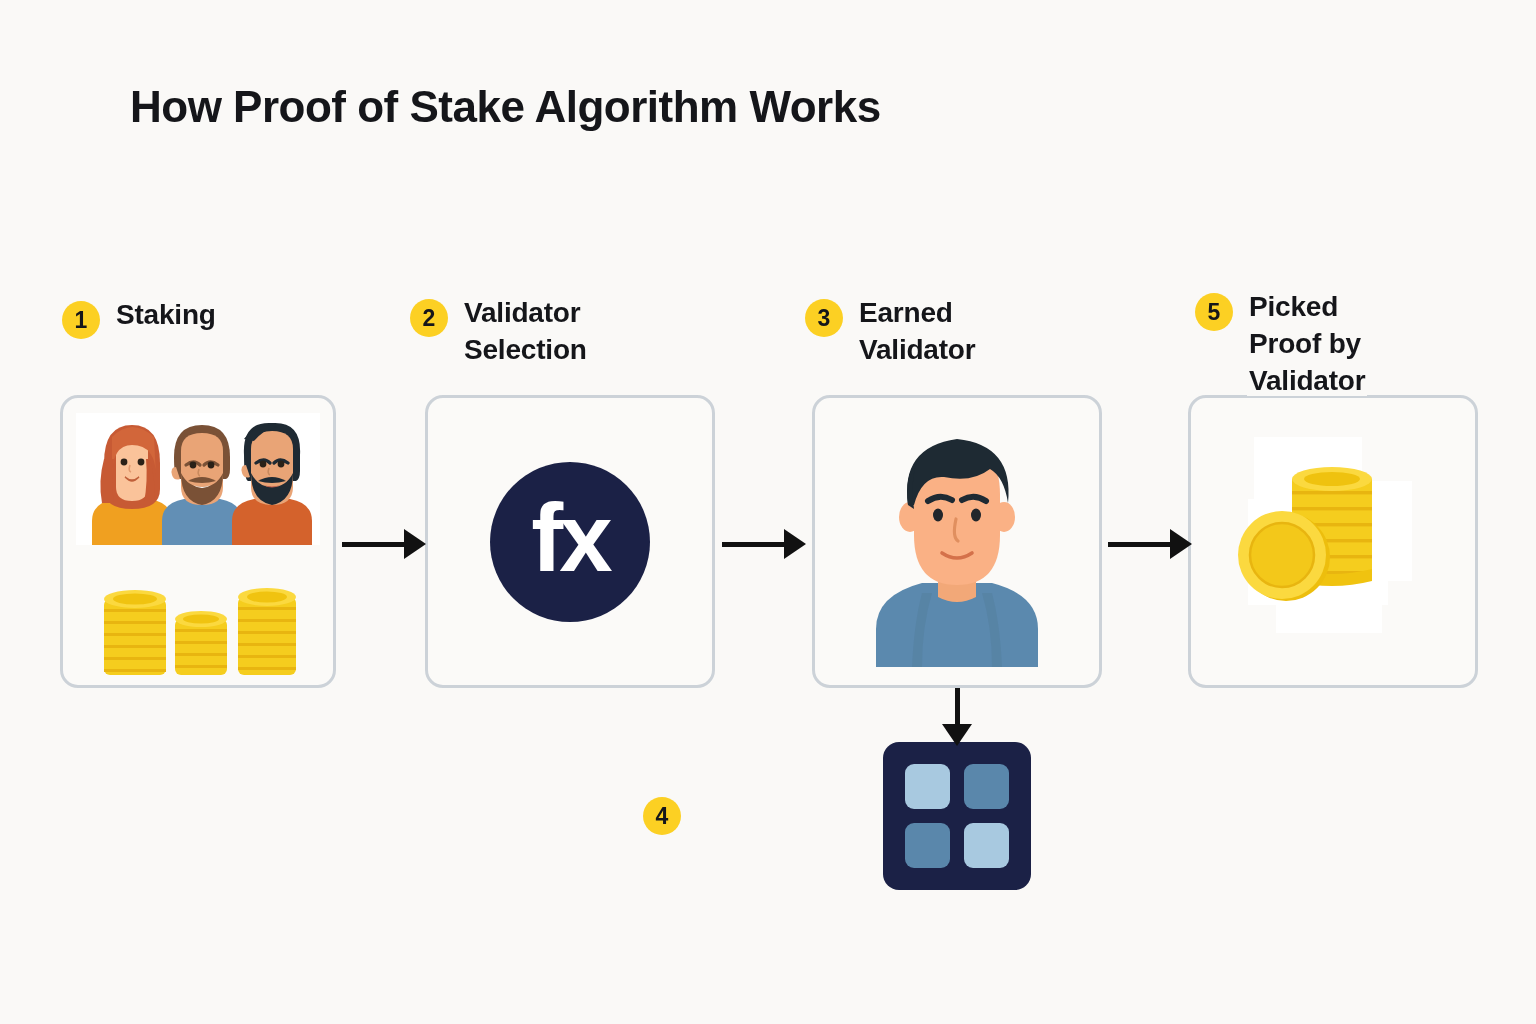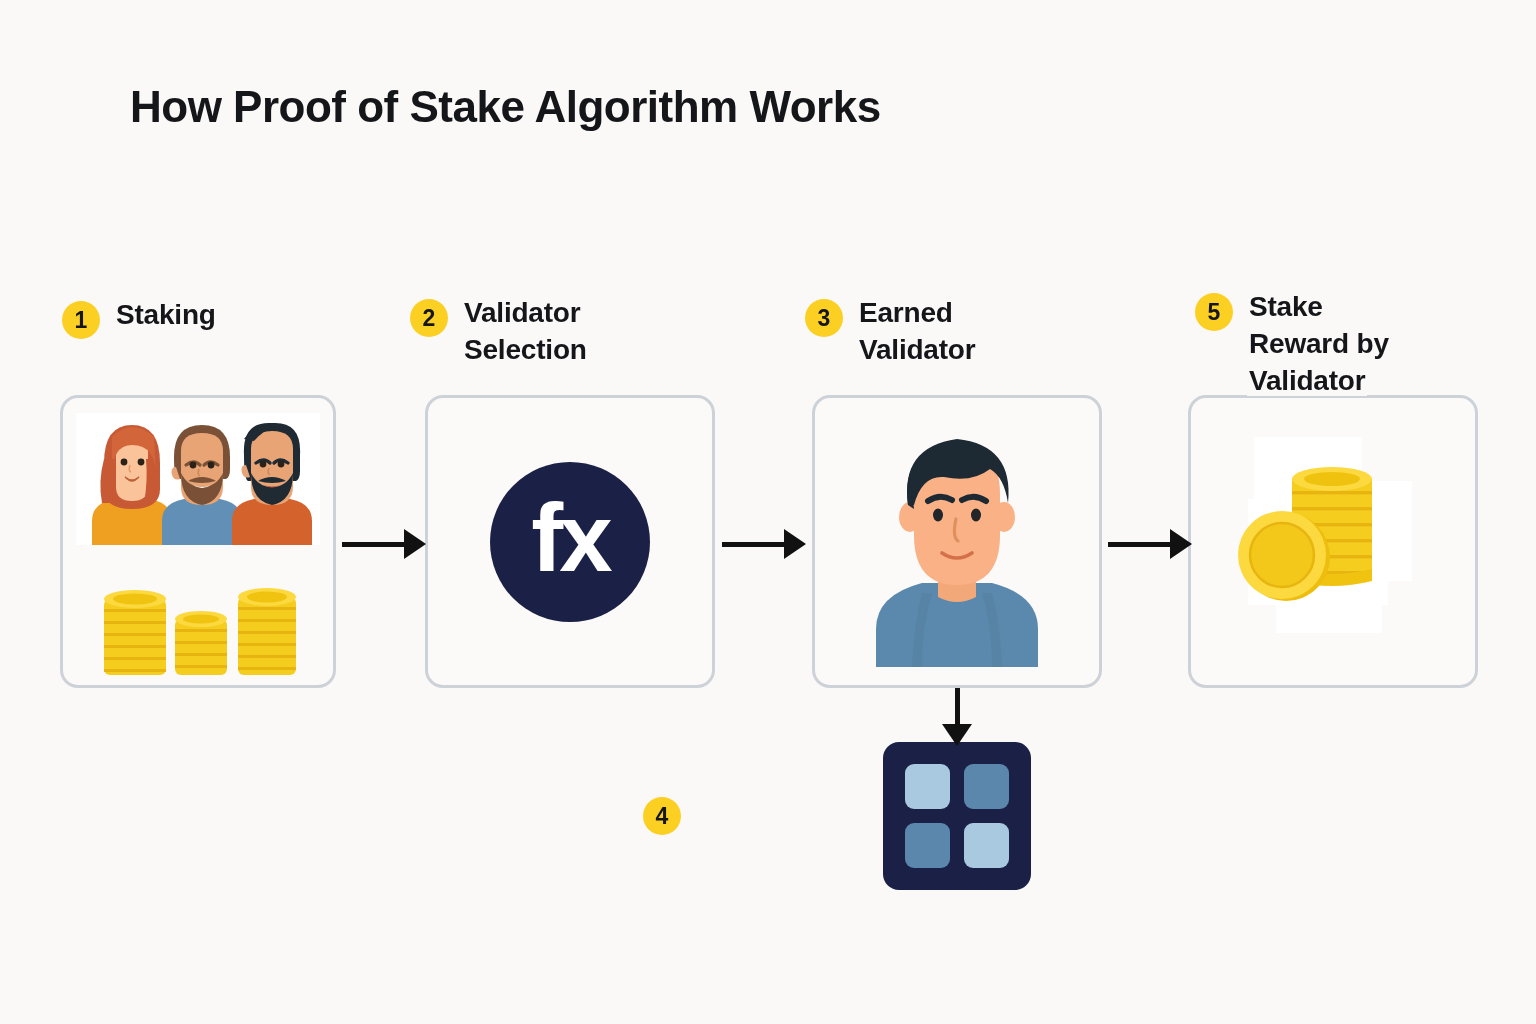--- a/index.html
+++ b/index.html
@@ -370,22 +370,22 @@
         <circle cx="64" cy="118" r="32" fill="#F3C81A"></circle>
         <circle cx="64" cy="118" r="32" fill="none" stroke="#E8B510" stroke-width="2.5"></circle>
       </g>
     </svg>
   </div>
 </div>
 
 <div class="step-head" style="left:1195px; top:288px;">
   <div class="badge">5</div>
   <div class="step-label">
-    <span class="lbl-bg">Stake</span><br>
-    <span class="lbl-bg">Reward by</span><br>
+    <span class="lbl-bg">Picked</span><br>
+    <span class="lbl-bg">Proof by</span><br>
     <span class="lbl-bg">Validator</span>
   </div>
 </div>
 
 <div class="step-head" style="left:643px; top:792px;">
   <div class="badge">4</div>
 </div>
 
 <div class="block-icon" style="left:883px; top:742px;">
   <i style="background:#A8C9E0;"></i>

